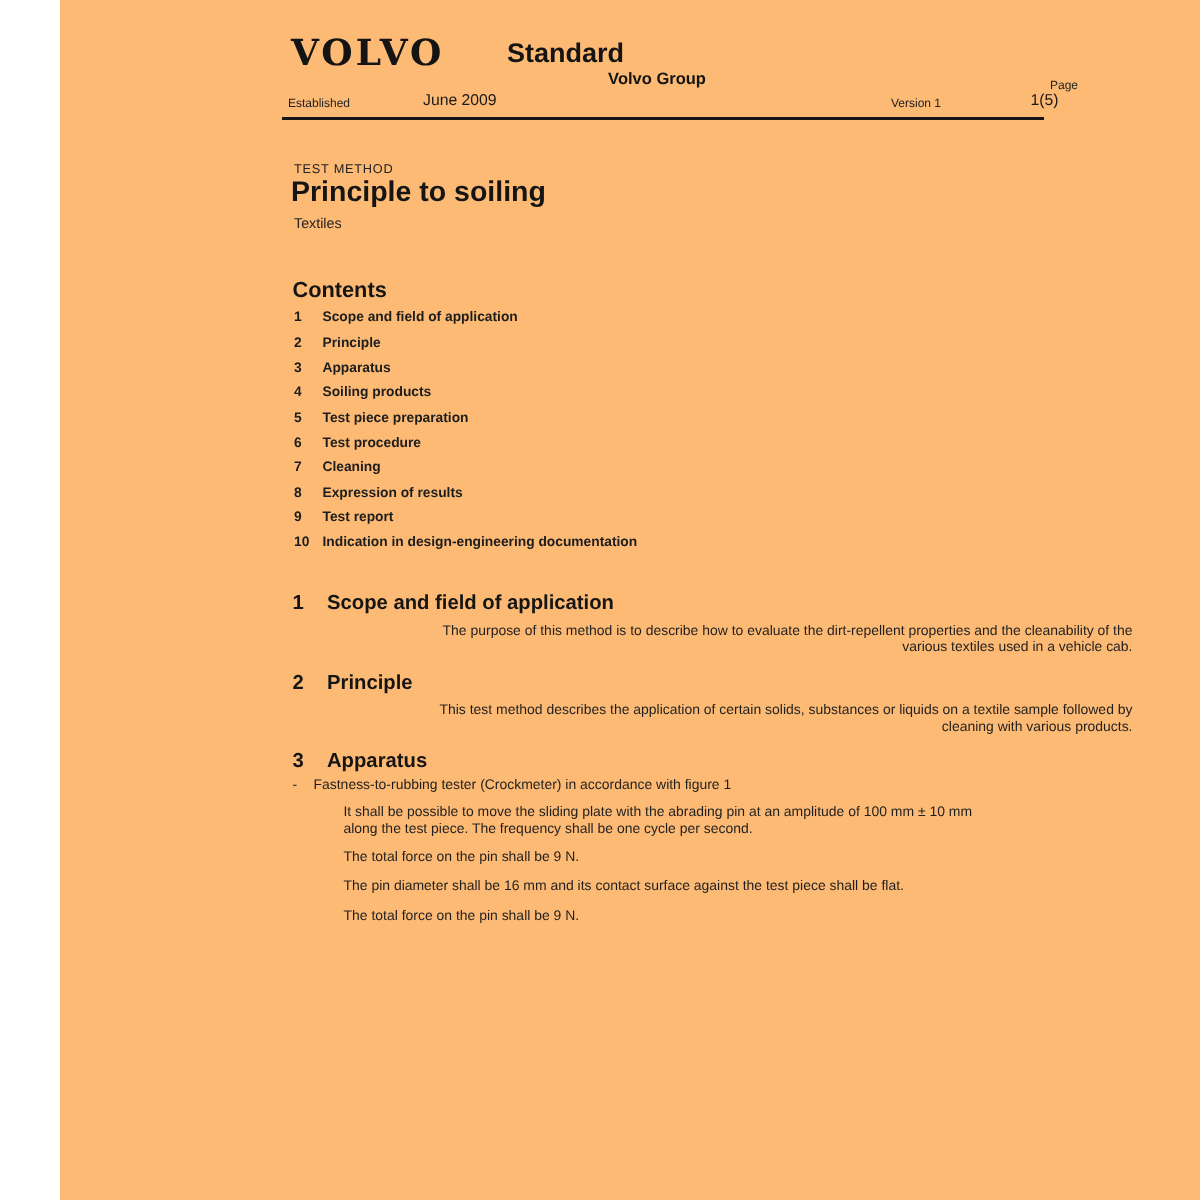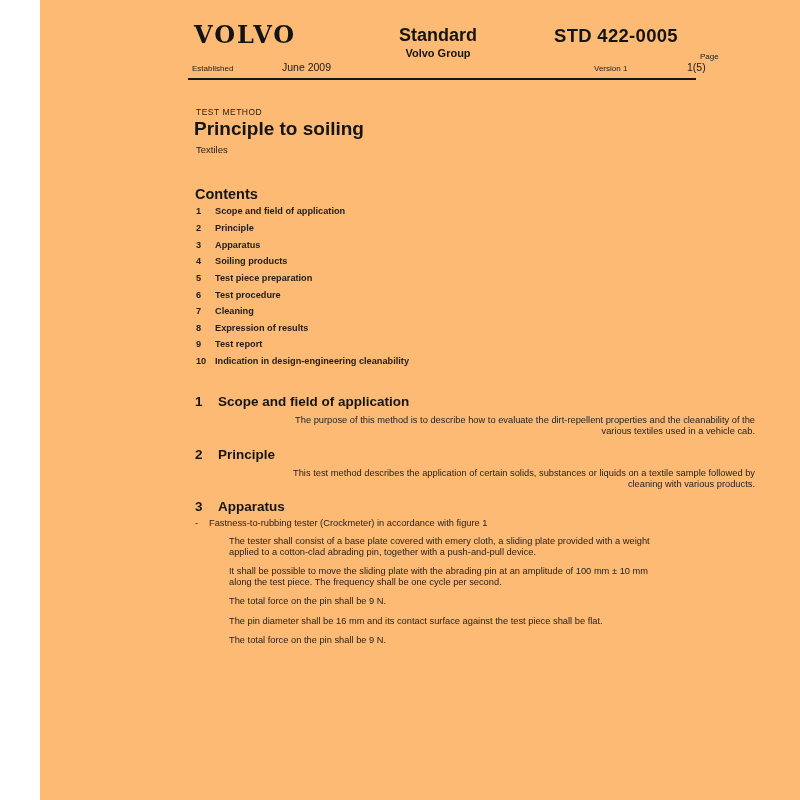--- a/index.html
+++ b/index.html
@@ -23,21 +23,20 @@
   .logo {
     left: 154px; top: 20px;
     font-family: "DejaVu Serif", serif;
     font-weight: bold;
     font-size: 24px;
     letter-spacing: 2px;
     color: #141414;
   }
   .doc-type {
     left: 298px; top: 25px; width: 200px;
-    text-align: center;
     font-weight: bold; font-size: 18px; color: #141414;
   }
   .org {
     left: 298px; top: 47px; width: 200px;
     text-align: center;
     font-weight: bold; font-size: 11px; color: #141414;
   }
   .doc-number {
     left: 514px; top: 25px;
     font-weight: bold; font-size: 18.5px; color: #141414;
@@ -92,21 +91,20 @@
 </style>
 </head>
 <body>
 
 <div class="canvas">
   <div class="doc">
 
     <div class="abs logo">VOLVO</div>
     <div class="abs doc-type">Standard</div>
     <div class="abs org">Volvo Group</div>
-    <div class="abs doc-number">STD 422-0005</div>
 
     <div class="abs meta-small established-label">Established</div>
     <div class="abs meta-value established-value">June 2009</div>
     <div class="abs meta-small version-label">Version 1</div>
     <div class="abs meta-small page-label">Page</div>
     <div class="abs meta-value page-value">1(5)</div>
     <div class="abs header-rule"></div>
 
     <div class="abs kicker">TEST METHOD</div>
     <div class="abs title">Principle to soiling</div>
@@ -145,21 +143,21 @@
       <div class="toc-row">
         <span class="toc-num">8</span>
         <span class="toc-label">Expression of results</span>
       </div>
       <div class="toc-row">
         <span class="toc-num">9</span>
         <span class="toc-label">Test report</span>
       </div>
       <div class="toc-row">
         <span class="toc-num">10</span>
-        <span class="toc-label">Indication in design-engineering cleanability</span>
+        <span class="toc-label">Indication in design-engineering documentation</span>
       </div>
     </div>
 
     <div class="abs sec-heading sec1-heading">
       <span class="sec-num">1</span>
       <span>Scope and field of application</span>
     </div>
     <div class="abs body-text sec1-body">The purpose of this method is to describe how to evaluate the dirt-repellent properties and the cleanability of the
 various textiles used in a vehicle cab.</div>
 
@@ -172,22 +170,20 @@
 
     <div class="abs sec-heading sec3-heading">
       <span class="sec-num">3</span>
       <span>Apparatus</span>
     </div>
     <div class="abs bullet-row">
       <span class="bullet-dash">-</span>
       <span>Fastness-to-rubbing tester (Crockmeter) in accordance with figure 1</span>
     </div>
     <div class="abs sub-paras">
-      <p>The tester shall consist of a base plate covered with emery cloth, a sliding plate provided with a weight
-applied to a cotton-clad abrading pin, together with a push-and-pull device.</p>
       <p>It shall be possible to move the sliding plate with the abrading pin at an amplitude of 100 mm ± 10 mm
 along the test piece. The frequency shall be one cycle per second.</p>
       <p>The total force on the pin shall be 9 N.</p>
       <p>The pin diameter shall be 16 mm and its contact surface against the test piece shall be flat.</p>
       <p>The total force on the pin shall be 9 N.</p>
     </div>
 
   </div>
 </div>
 

